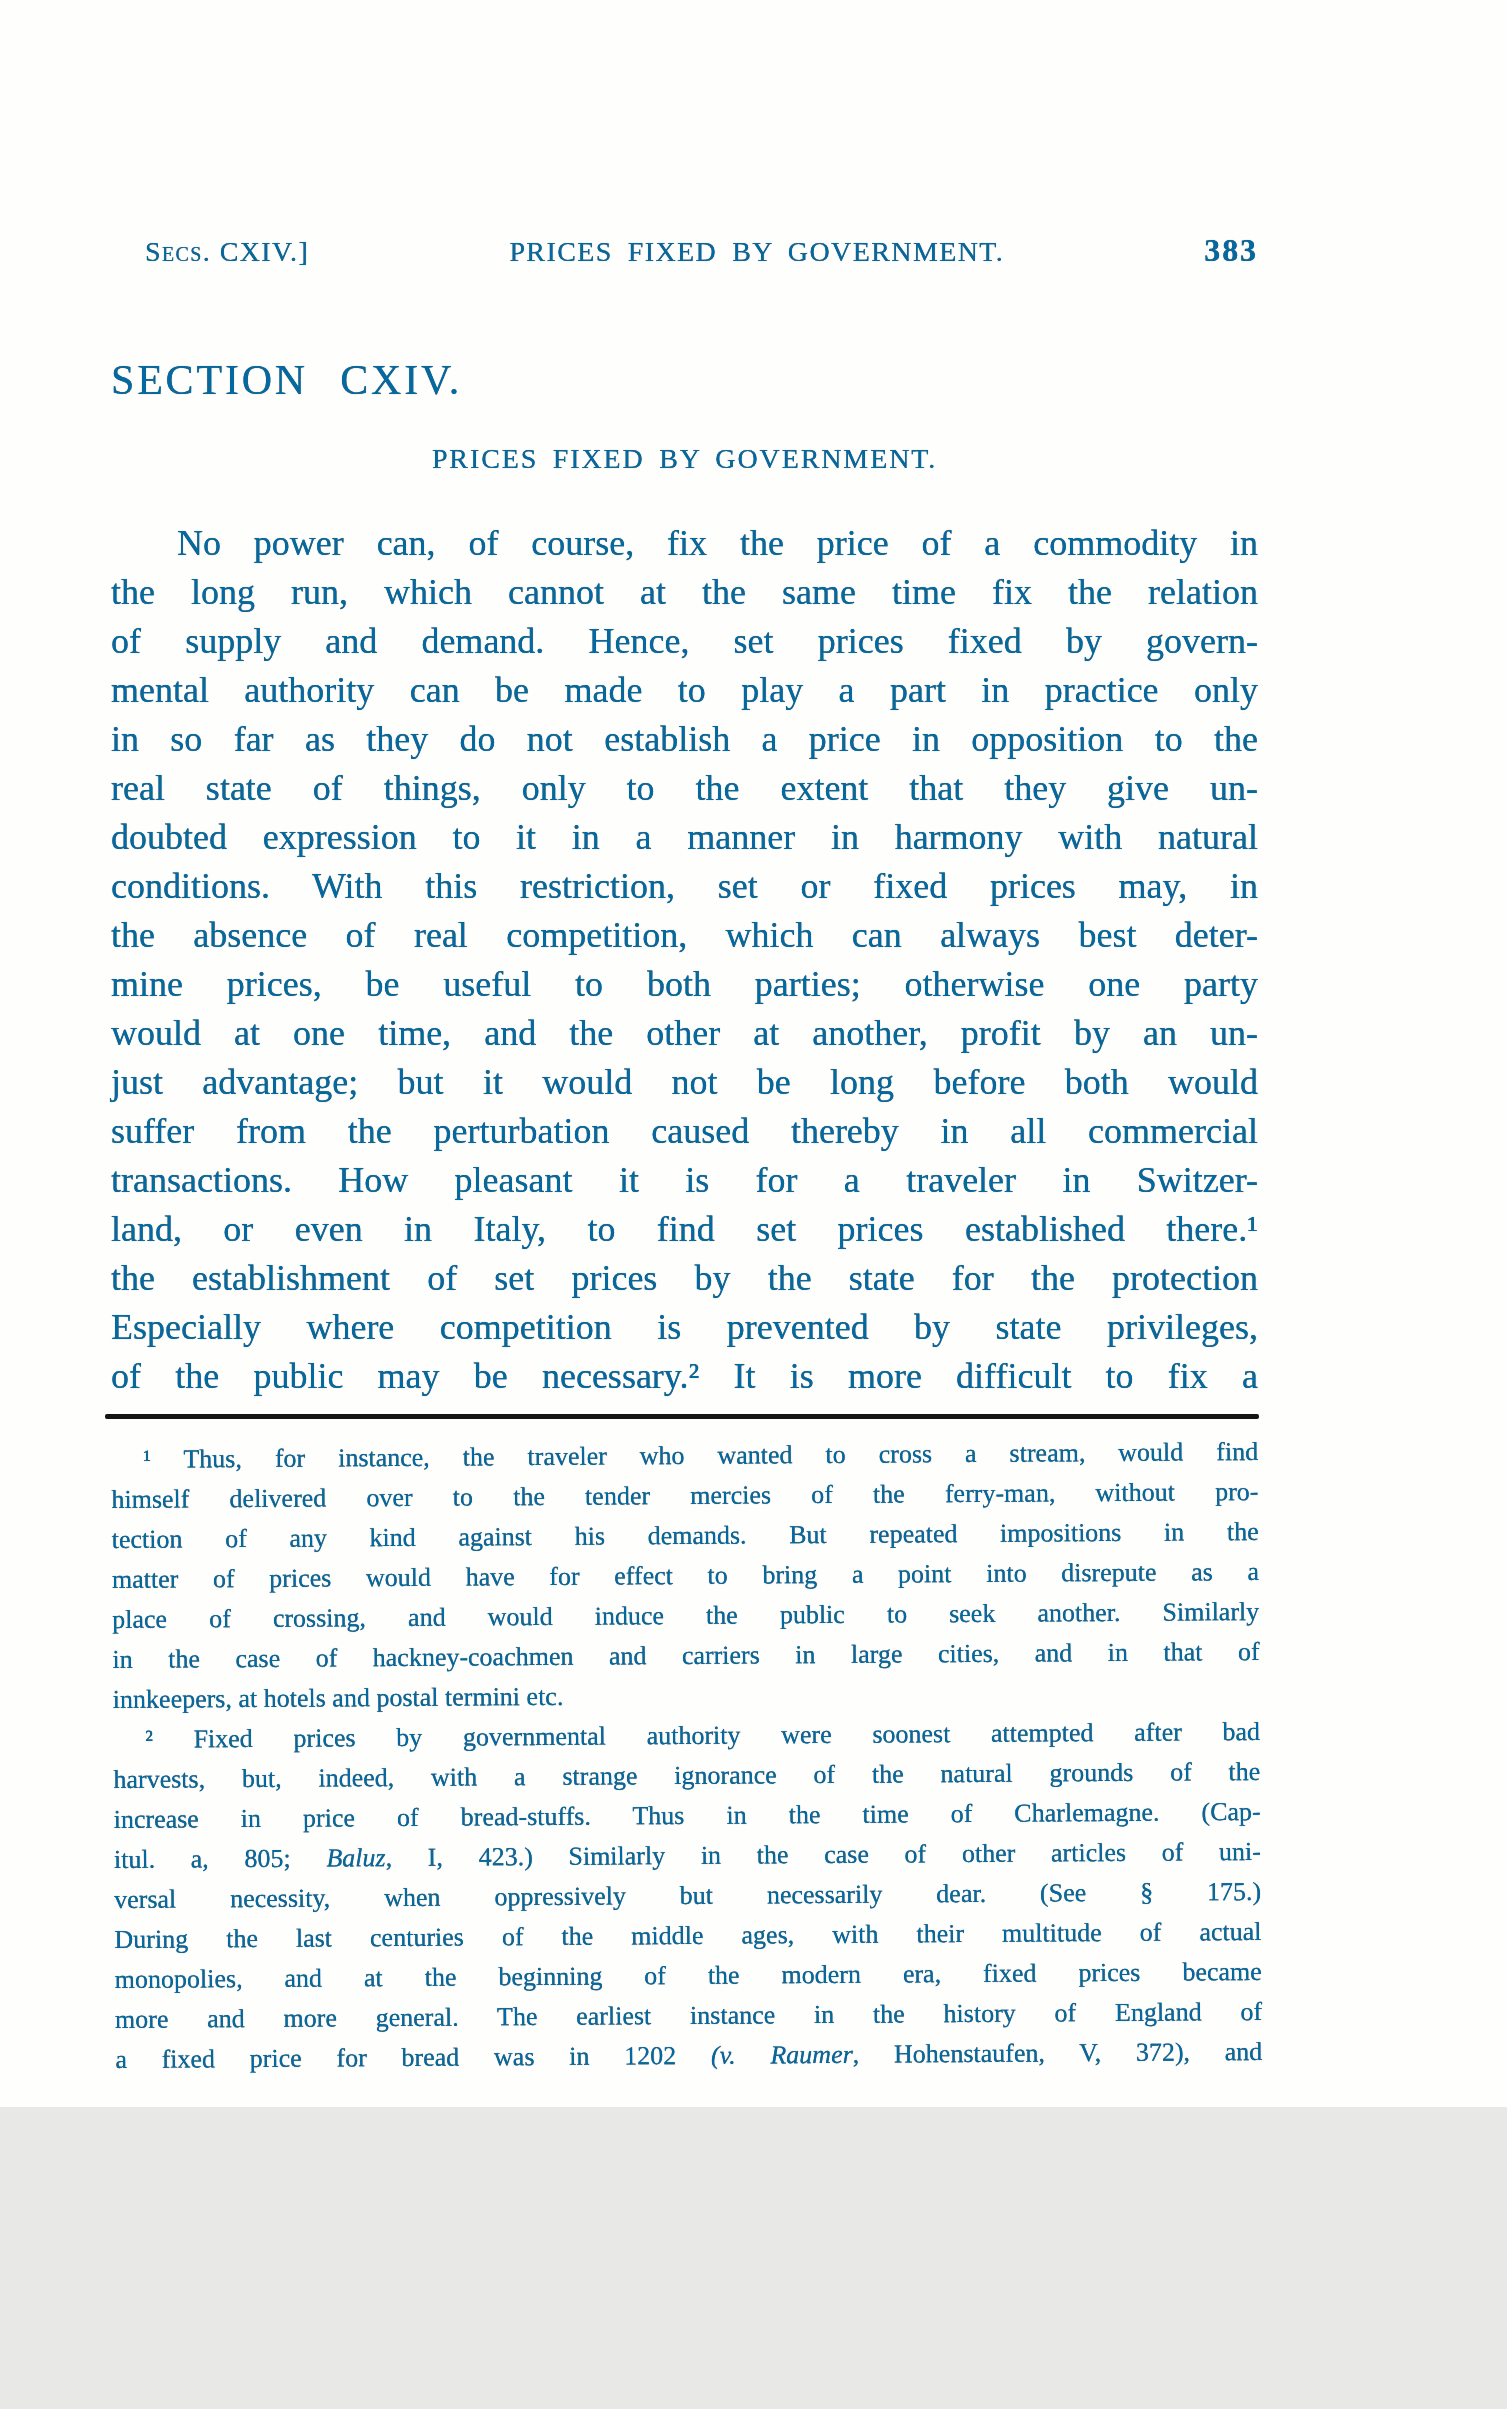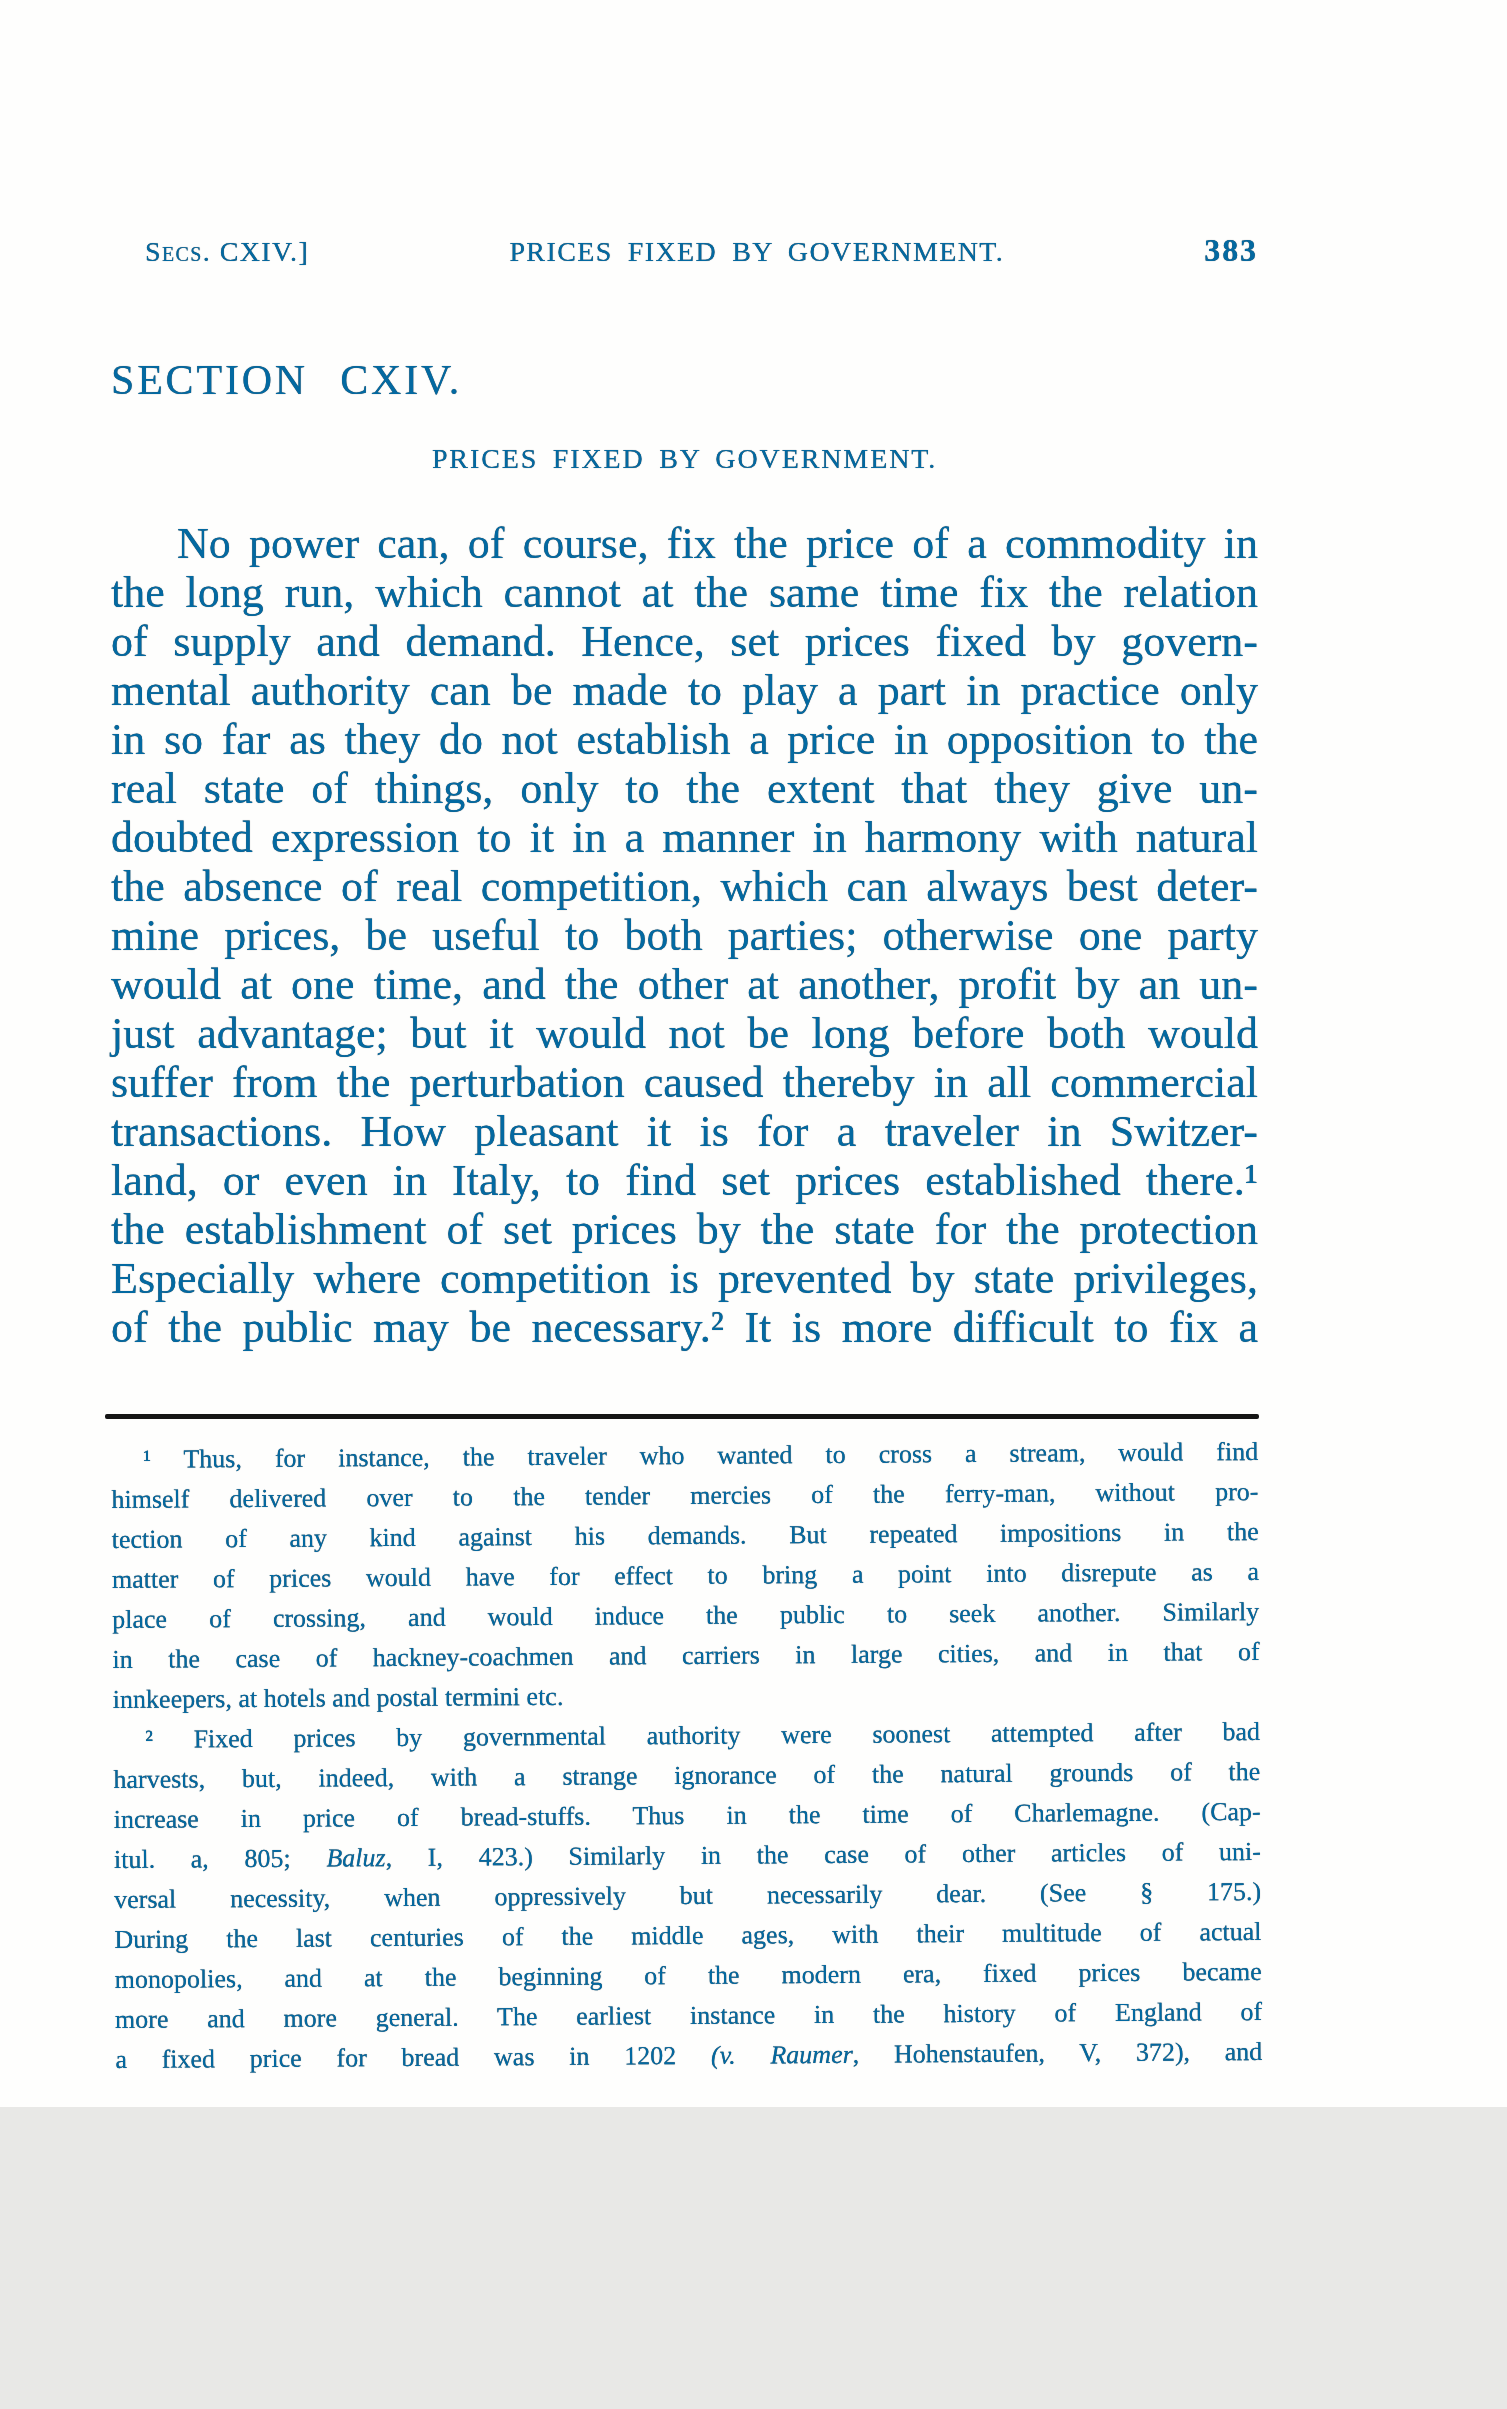--- a/index.html
+++ b/index.html
@@ -63,21 +63,21 @@
     font-size: 28px;
     letter-spacing: 1.9px;
     word-spacing: 5.6px;
   }
   
   .body-text {
     position: absolute;
     top: 519px;
     left: 111px;
     width: 1147px;
-    font-size: 44px;
+    font-size: 36px;
     line-height: 49px;
   }
   .body-text .line.indent { padding-left: 66px; }
   
   .footnote-rule {
     position: absolute;
     top: 1414px;
     left: 105px;
     width: 1154px;
     height: 4.7px;
@@ -122,20 +122,21 @@
   <div class="section-subtitle">PRICES FIXED BY GOVERNMENT.</div>
 
   <div class="body-text">
       <div class="line indent">No power can, of course, fix the price of a commodity in</div>
       <div class="line">the long run, which cannot at the same time fix the relation</div>
       <div class="line">of supply and demand.  Hence, set prices fixed by govern-</div>
       <div class="line">mental authority can be made to play a part in practice only</div>
       <div class="line">in so far as they do not establish a price in opposition to the</div>
       <div class="line">real state of things, only to the extent that they give un-</div>
       <div class="line">doubted expression to it in a manner in harmony with natural</div>
+      <div class="line">conditions.  With this restriction, set or fixed prices may, in</div>
       <div class="line">the absence of real competition, which can always best deter-</div>
       <div class="line">mine prices, be useful to both parties; otherwise one party</div>
       <div class="line">would at one time, and the other at another, profit by an un-</div>
       <div class="line">just advantage; but it would not be long before both would</div>
       <div class="line">suffer from the perturbation caused thereby in all commercial</div>
       <div class="line">transactions.  How pleasant it is for a traveler in Switzer-</div>
       <div class="line">land, or even in Italy, to find set prices established there.¹</div>
       <div class="line">the establishment of set prices by the state for the protection</div>
       <div class="line">Especially where competition is prevented by state privileges,</div>
       <div class="line">of the public may be necessary.²  It is more difficult to fix a</div>

